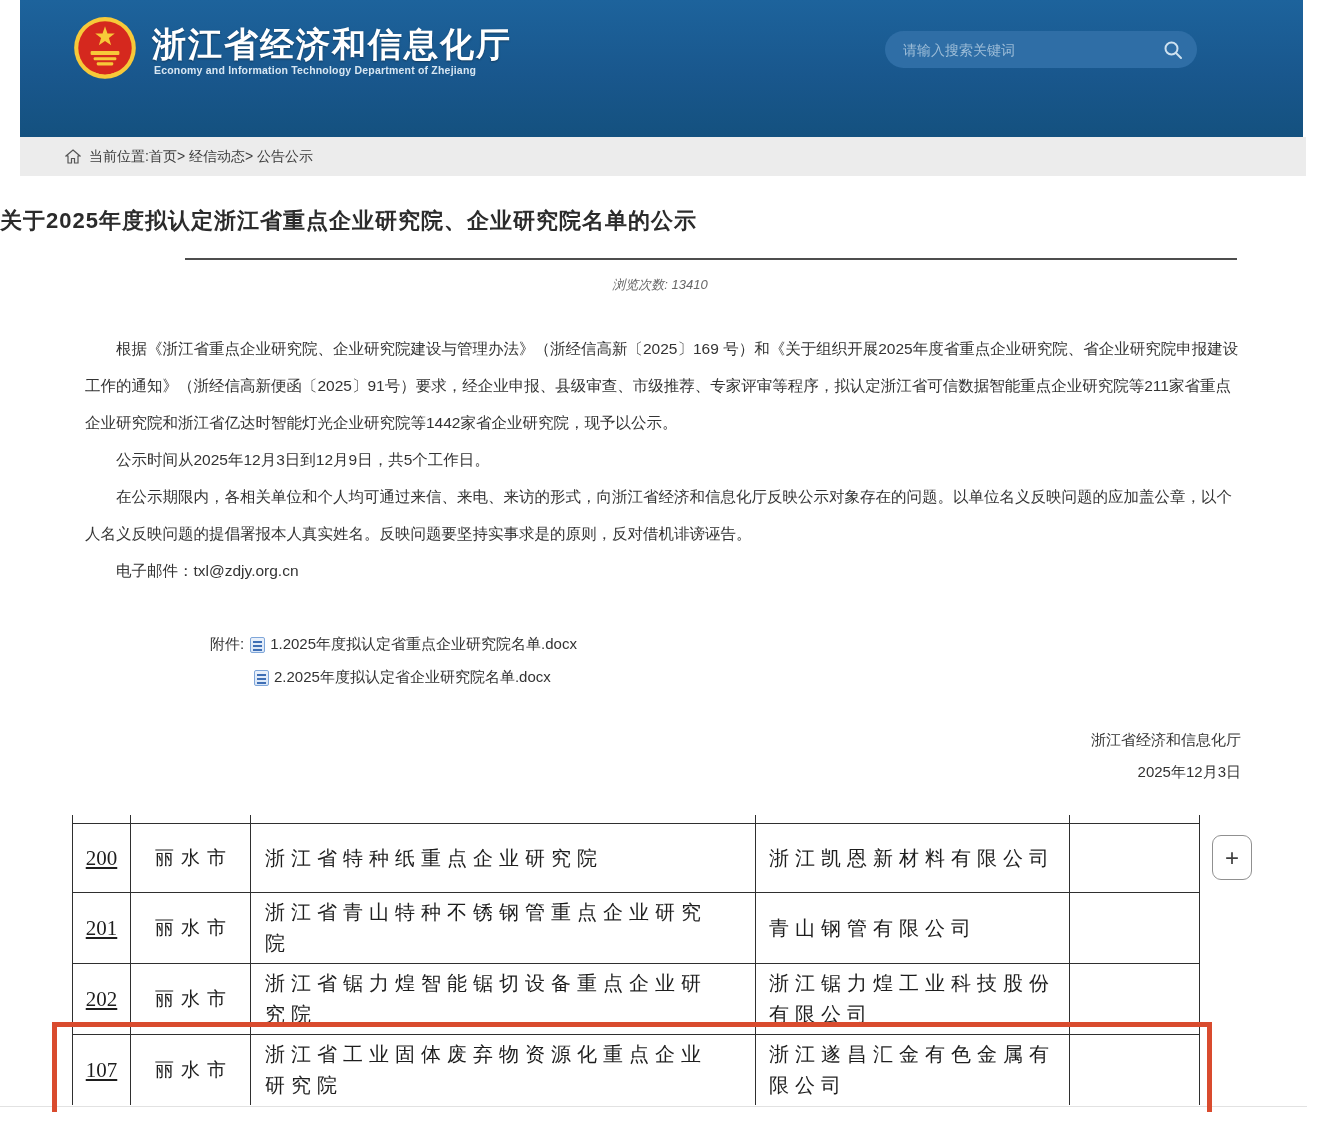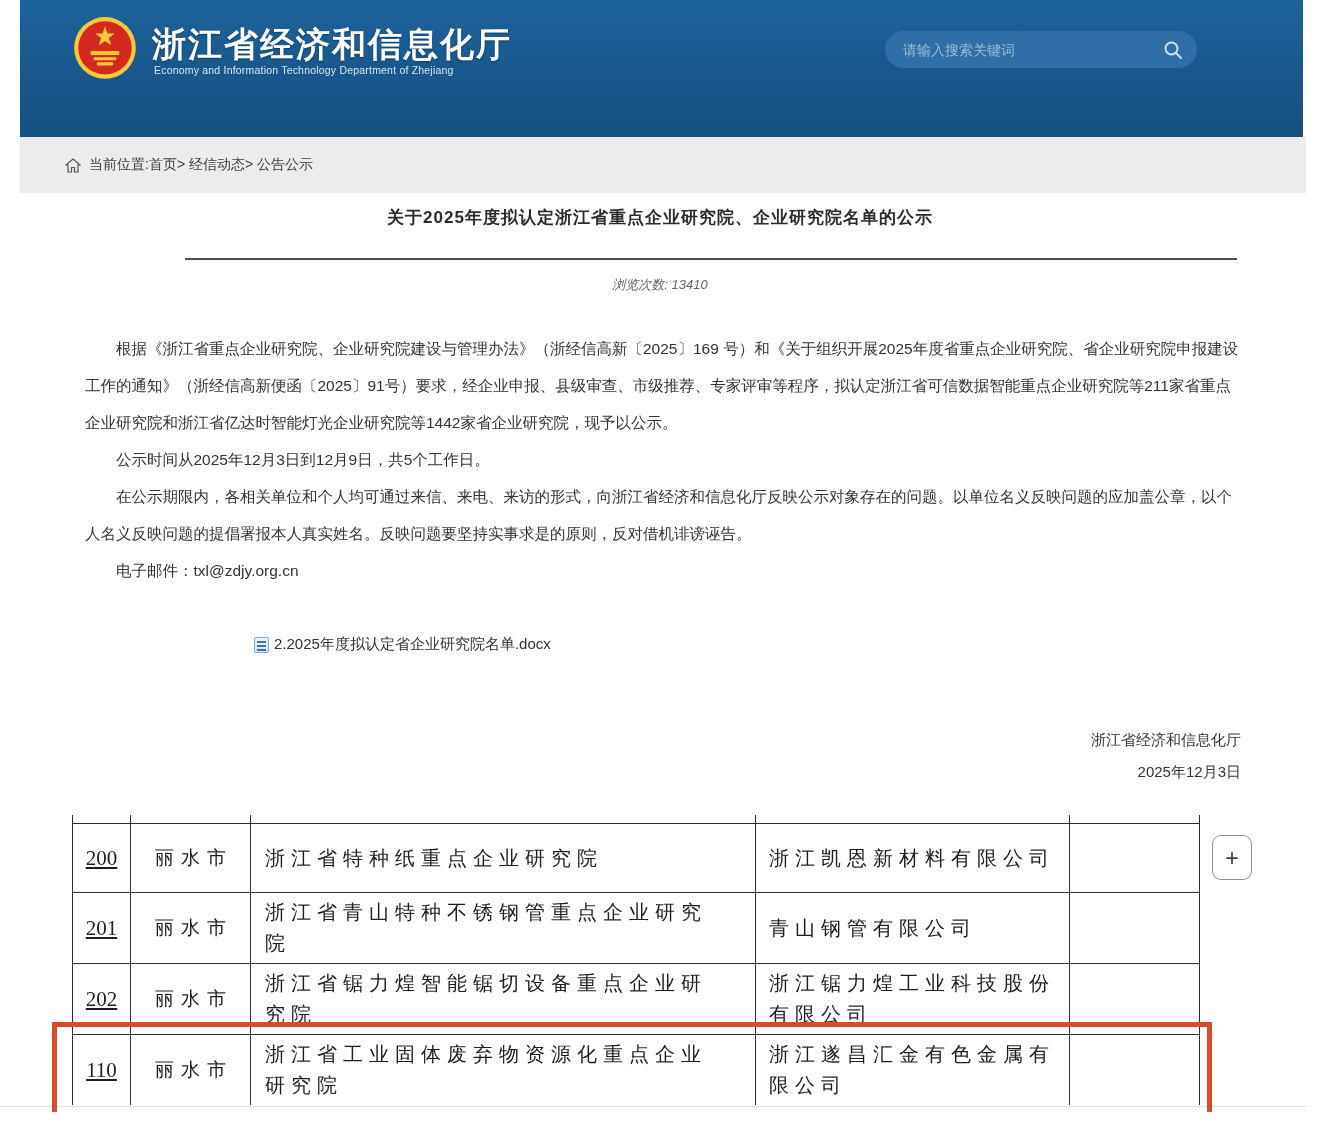--- a/index.html
+++ b/index.html
@@ -5,37 +5,37 @@
   * { margin:0; padding:0; box-sizing:border-box; }
   html,body { background:#fff; }
   body { font-family:"Liberation Sans","DejaVu Sans",sans-serif; }
   .page { position:relative; width:1320px; height:1128px; background:#fff; overflow:hidden; margin:0 auto; }
 
   
   .header { position:absolute; left:20px; top:0; width:1283px; height:137px;
             background:linear-gradient(180deg,#1d639c 0%, #19578d 55%, #14517f 100%); }
   .logo-wrap { position:absolute; left:52px; top:14px; width:66px; height:74px; cursor:pointer; }
   .site-title { position:absolute; left:132px; top:22px; color:#fff; font-size:34px; font-weight:bold; letter-spacing:2px; text-shadow:0 1px 2px rgba(0,0,0,.35); white-space:nowrap; }
-  .site-sub { position:absolute; left:134px; top:64px; color:#d7e6f2; font-size:10.5px; font-weight:normal; letter-spacing:.2px; white-space:nowrap; }
+  .site-sub { position:absolute; left:134px; top:64px; color:#d7e6f2; font-size:10.5px; font-weight:bold; letter-spacing:.2px; white-space:nowrap; }
   .search-box { position:absolute; left:865px; top:31px; width:312px; height:37px; background:#2f6ea6; border-radius:19px; display:flex; align-items:center; padding:0 14px 0 18px;justify-content:space-between; }
   .search-input { flex:1; background:transparent; border:none; outline:none; color:#e8f2fa; font-size:14px; font-family:inherit; }
   .search-input::placeholder { color:#9dbdd8; }
   .search-icon { width:20px; height:20px; flex:0 0 auto; cursor:pointer; }
 
   .nav { position:absolute; left:0; bottom:0; width:100%; height:42px; background:rgba(0,0,0,0.06); }
   .nav-item { position:absolute; top:7px; color:#fff; font-size:17.5px; font-weight:bold; letter-spacing:1px; cursor:pointer; white-space:nowrap; }
   .nav-underline { position:absolute; left:50px; bottom:6px; width:86px; height:4px; background:#fff; border-radius:1px; }
 
   
-  .breadcrumb { position:absolute; left:20px; top:137px; width:1286px; height:56px; background:#ececec; display:flex; align-items:center; }
+  .breadcrumb { position:absolute; left:20px; top:137px; width:1286px; height:39px; background:#ececec; display:flex; align-items:center; }
   .home-icon { margin-left:45px; width:16px; height:15px; }
   .breadcrumb-text { margin-left:8px; font-size:14px; color:#3c3c3c; cursor:pointer; }
 
   
-  .article-title { position:absolute; left:0; top:206px; width:100%; text-align:center; font-size:17px; font-weight:bold; color:#2b2b2b; letter-spacing:1px; }
+  .article-title { position:absolute; left:0; top:206px; width:100%; font-size:22px; font-weight:bold; color:#2b2b2b; letter-spacing:1px; }
   .title-rule { position:absolute; left:185px; top:258px; width:1052px; border-top:2px solid #4d4d4d; }
   .views-line { position:absolute; left:0; top:276px; width:100%; text-align:center; font-size:13px; color:#666;font-style:italic; }
   .body-text { position:absolute; left:85px; top:330px; width:1157px; font-size:15.5px; color:#333; line-height:37px; }
   .body-text p { text-indent:2em; }
 
   .attachments { position:absolute; left:210px; top:628px; font-size:15px; color:#333; }
   .attach-row { display:flex; align-items:center; height:33px; }
   .attach-label { margin-right:6px; }
   .attach-row.second { padding-left:44px; }
   .doc-icon { width:15px; height:16px; border:1px solid #7fa6d9; background:linear-gradient(180deg,#eaf1fb 0%,#d9e6f7 100%); border-radius:2px; margin-right:5px; position:relative; flex:0 0 auto; }
@@ -112,20 +112,25 @@
   </div>
 
   <div class="body-text">
     <p>根据《浙江省重点企业研究院、企业研究院建设与管理办法》（浙经信高新〔2025〕169 号）和《关于组织开展2025年度省重点企业研究院、省企业研究院申报建设工作的通知》（浙经信高新便函〔2025〕91号）要求，经企业申报、县级审查、市级推荐、专家评审等程序，拟认定浙江省可信数据智能重点企业研究院等211家省重点企业研究院和浙江省亿达时智能灯光企业研究院等1442家省企业研究院，现予以公示。</p>
     <p>公示时间从2025年12月3日到12月9日，共5个工作日。</p>
     <p>在公示期限内，各相关单位和个人均可通过来信、来电、来访的形式，向浙江省经济和信息化厅反映公示对象存在的问题。以单位名义反映问题的应加盖公章，以个人名义反映问题的提倡署报本人真实姓名。反映问题要坚持实事求是的原则，反对借机诽谤诬告。</p>
     <p>电子邮件：txl@zdjy.org.cn</p>
   </div>
 
   <div class="attachments">
+    <div class="attach-row">
+      <span class="attach-label">附件:</span>
+      <span class="doc-icon"></span>
+      <span class="attach-name">1.2025年度拟认定省重点企业研究院名单.docx</span>
+    </div>
     <div class="attach-row second">
       <span class="doc-icon"></span>
       <span class="attach-name">2.2025年度拟认定省企业研究院名单.docx</span>
     </div>
   </div>
 
   <div class="signature">
     <div>浙江省经济和信息化厅</div>
     <div>2025年12月3日</div>
   </div>
@@ -155,21 +160,21 @@
         <td class="c-blank"></td>
       </tr>
       <tr class="r-202">
         <td class="c-no">202</td>
         <td class="c-city">丽水市</td>
         <td class="c-inst">浙江省锯力煌智能锯切设备重点企业研究院</td>
         <td class="c-comp">浙江锯力煌工业科技股份有限公司</td>
         <td class="c-blank"></td>
       </tr>
       <tr class="r-203">
-        <td class="c-no">110</td>
+        <td class="c-no">107</td>
         <td class="c-city">丽水市</td>
         <td class="c-inst">浙江省工业固体废弃物资源化重点企业研究院</td>
         <td class="c-comp">浙江遂昌汇金有色金属有限公司</td>
         <td class="c-blank"></td>
       </tr>
 
     </tbody>
       </table>
   </div>
 

